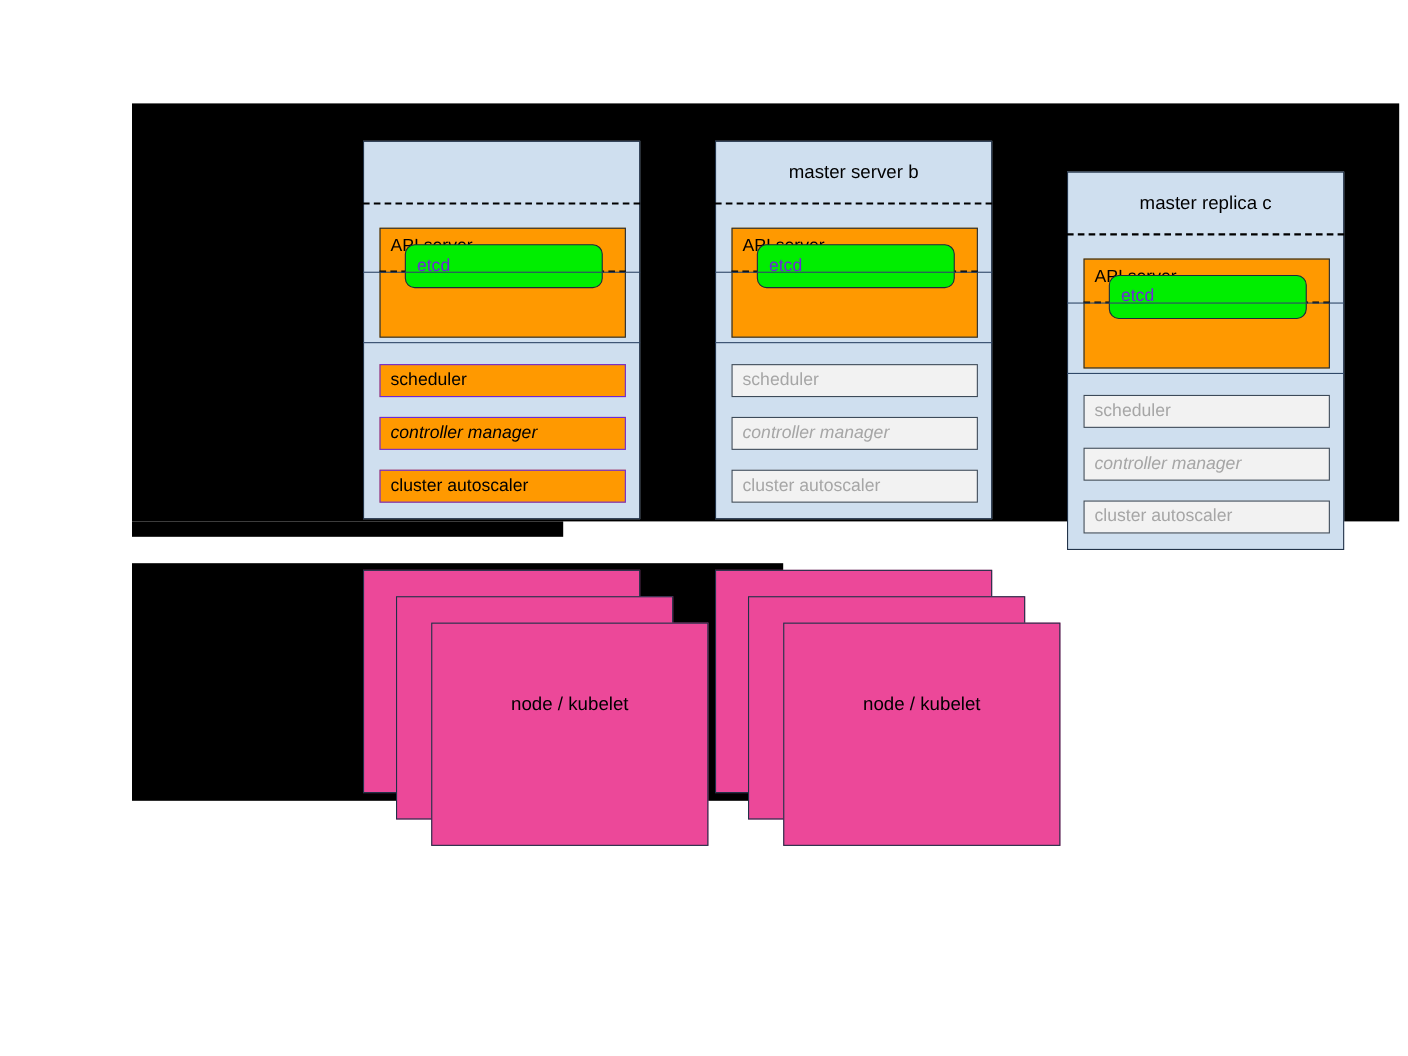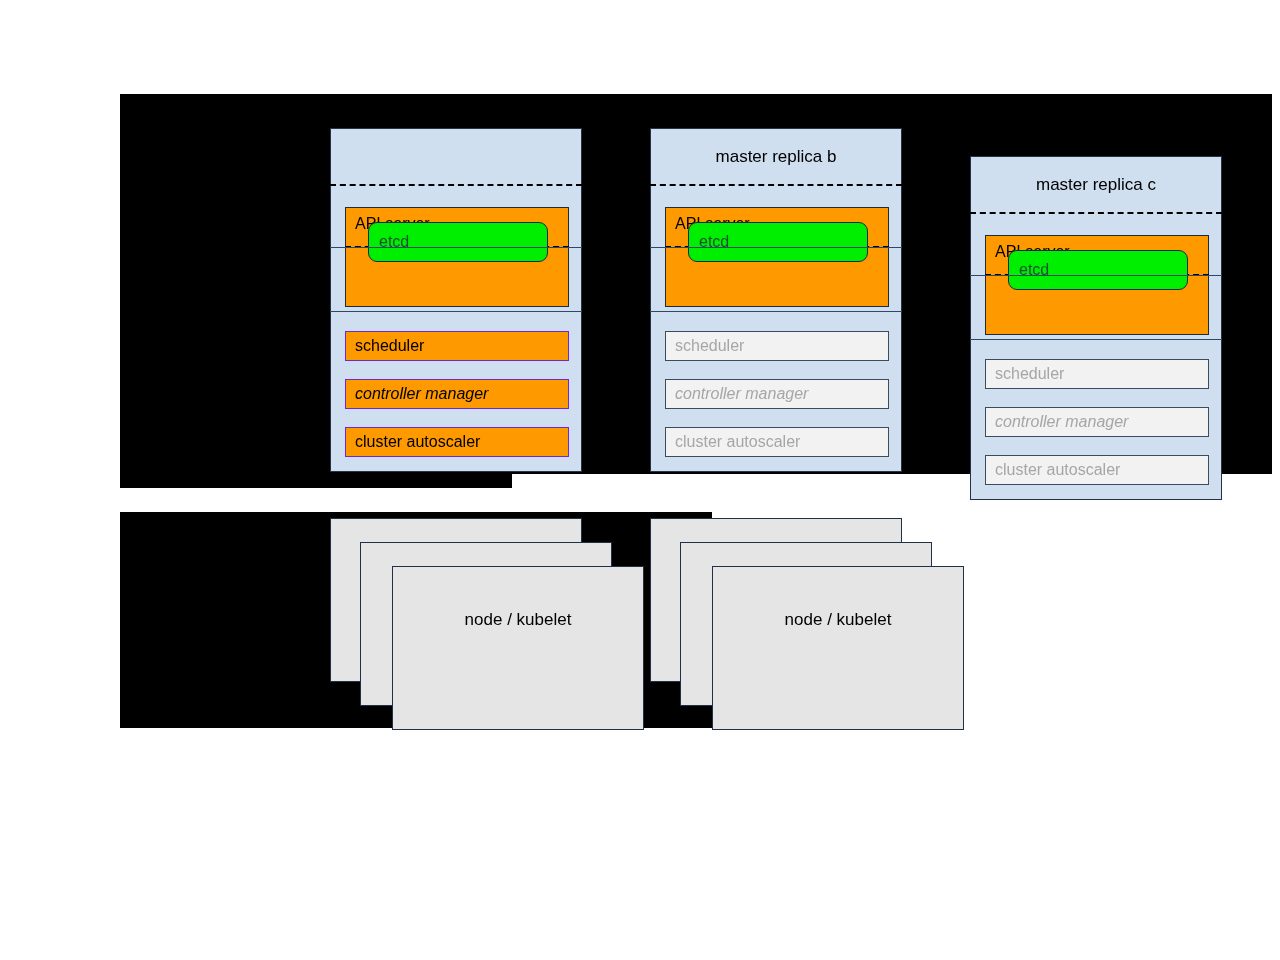--- a/index.html
+++ b/index.html
@@ -131,41 +131,41 @@
   .etcd {
     position: absolute;
     left: 22px;
     top: 14px;
     width: 180px;
     height: 40px;
     box-sizing: border-box;
     border: 1px solid #1d2b3a;
     border-radius: 9px;
     background: #00ee00;
-    color: #14532d;
+    color: #6d28d9;
     font-size: 16px;
     line-height: 38px;
     padding-left: 10px;
   }
 
   
   .row-sched  { top: 202px; }
   .row-ctrl   { top: 250px; font-style: italic; }
   .row-auto   { top: 298px; }
 
   
   .node-stack { position: absolute; }
 
   .node-card {
     position: absolute;
     box-sizing: border-box;
     border: 1px solid #1f3148;
-    background: #e5e5e5;
-    width: 252px;
-    height: 164px;
+    background: #ec4899;
+    width: 252px;
+    height: 203px;
   }
   .node-card.c1 { left: 0px;  top: 0px;  }
   .node-card.c2 { left: 30px; top: 24px; }
   .node-card.c3 { left: 62px; top: 48px; }
 
   .node-label {
     position: absolute;
     left: 0; top: 0;
     width: 100%;
     height: 100%;
@@ -200,21 +200,21 @@
 
     <div class="span-rule r1"></div>
     <div class="span-rule r2"></div>
 
     <div class="component row-sched">scheduler</div>
     <div class="component row-ctrl">controller manager</div>
     <div class="component row-auto">cluster autoscaler</div>
   </div>
 
   <div class="box replica" id="replica-b">
-    <div class="replica-title">master replica b</div>
+    <div class="replica-title">master server b</div>
     <div class="replica-divider"></div>
 
     <div class="apiserver">
       <div class="apiserver-label">API server</div>
       <div class="api-dashed"></div>
       <div class="etcd">etcd</div>
     </div>
 
     <div class="span-rule r1"></div>
     <div class="span-rule r2"></div>

